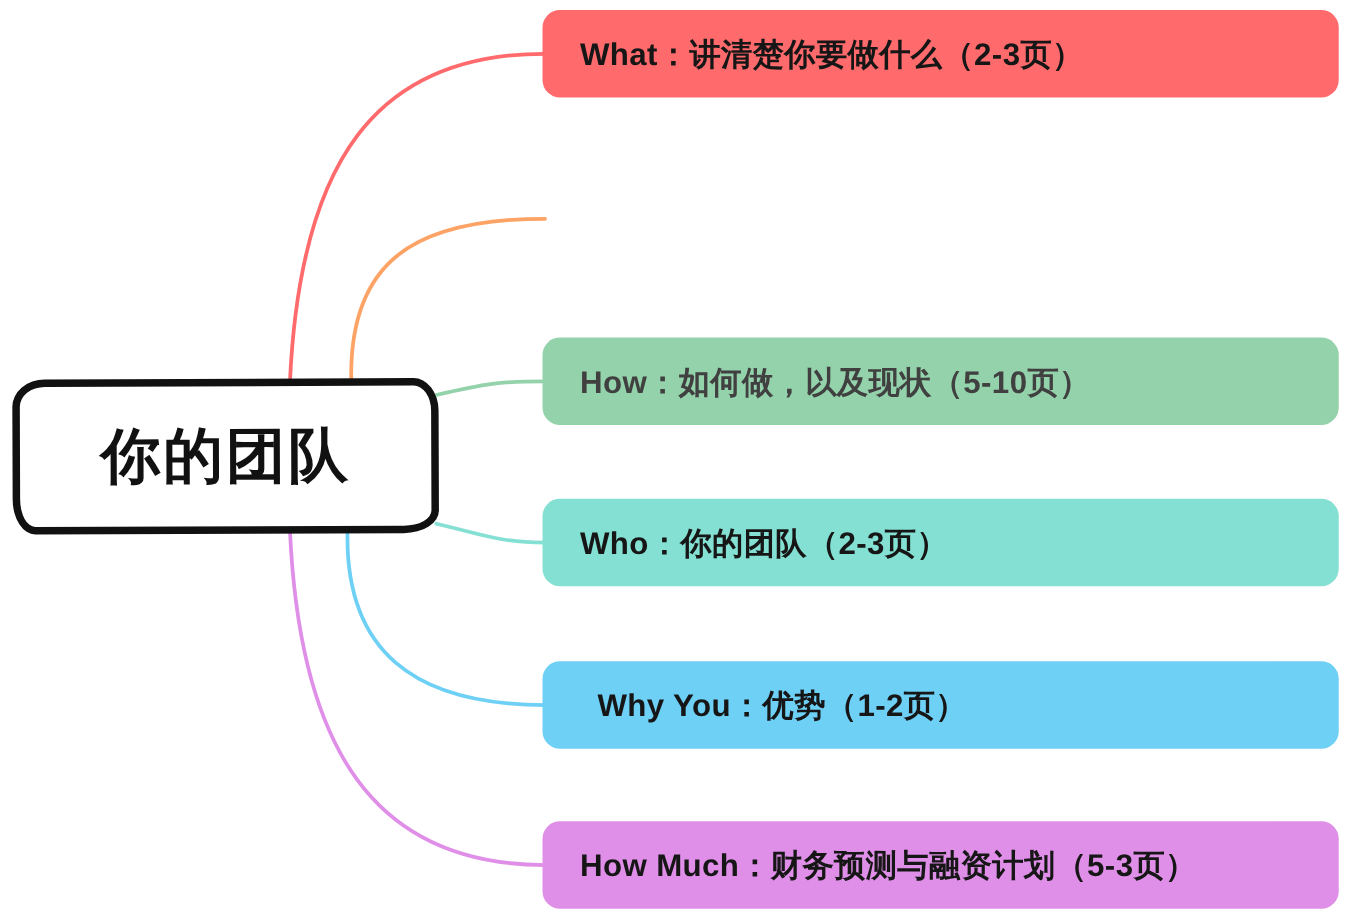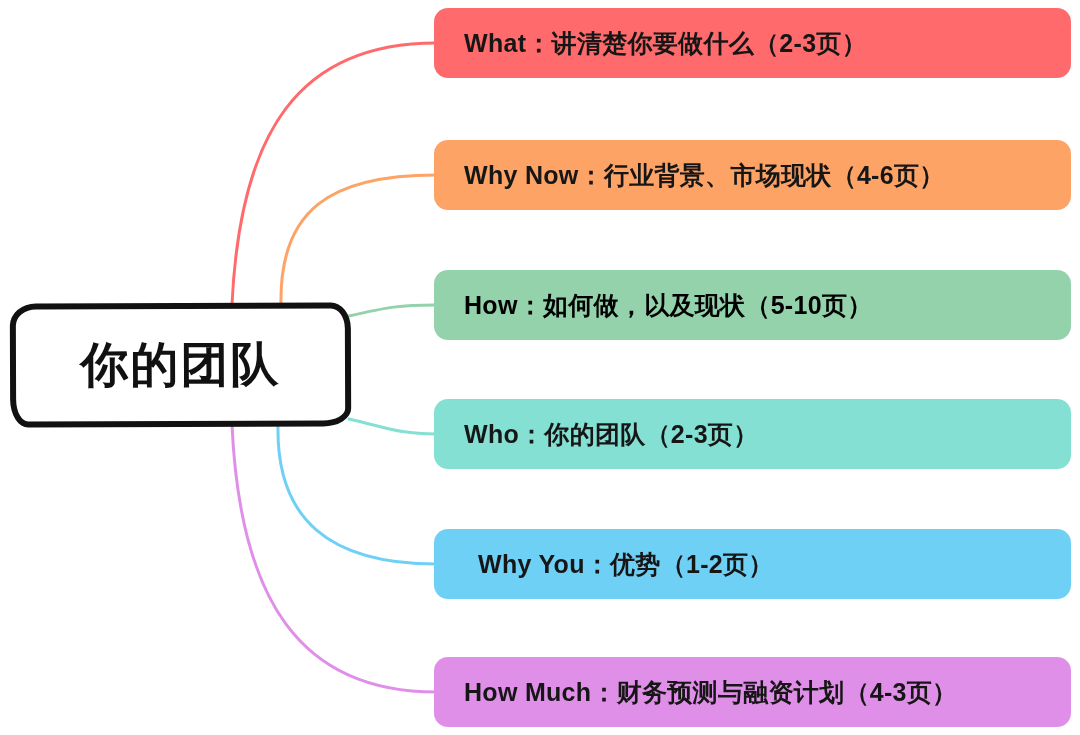--- a/index.html
+++ b/index.html
@@ -72,33 +72,30 @@
     <path d="M 281 305 C 279 210, 330 175, 436 175" stroke-width="3" stroke-linecap="round" fill="none" stroke="#fda366"></path>
     <path d="M 349 316 C 388 307, 400 305, 436 305" stroke-width="3" stroke-linecap="round" fill="none" stroke="#93d2ab"></path>
     <path d="M 349 419 C 388 428, 400 434, 436 434" stroke-width="3" stroke-linecap="round" fill="none" stroke="#84e0d3"></path>
     <path d="M 278 425 C 276 520, 330 564, 436 564" stroke-width="3" stroke-linecap="round" fill="none" stroke="#6fd0f6"></path>
     <path d="M 232 425 C 240 600, 300 692, 436 692" stroke-width="3" stroke-linecap="round" fill="none" stroke="#e08fe8"></path>
   </svg>
 
   <div class="branch-node b0" style="background: rgb(255, 107, 108); color: rgb(22, 22, 22);">
     <span>What：讲清楚你要做什么（2-3页）</span>
   </div>
-  <div class="branch-node b1" style="background: rgb(253, 163, 102); color: rgb(22, 22, 22);">
-    <span>Why Now：行业背景、市场现状（4-6页）</span>
-  </div>
-  <div class="branch-node b2" style="background: rgb(147, 210, 171); color: #000000;">
+  <div class="branch-node b2" style="background: rgb(147, 210, 171); color: #404040;">
     <span>How：如何做，以及现状（5-10页）</span>
   </div>
   <div class="branch-node b3" style="background: rgb(132, 224, 211); color: rgb(22, 22, 22);">
     <span>Who：你的团队（2-3页）</span>
   </div>
   <div class="branch-node b4" style="background: rgb(111, 208, 246); color: rgb(22, 22, 22);">
     <span>Why You：优势（1-2页）</span>
   </div>
   <div class="branch-node b5" style="background: rgb(224, 143, 232); color: rgb(22, 22, 22);">
-    <span>How Much：财务预测与融资计划（4-3页）</span>
+    <span>How Much：财务预测与融资计划（5-3页）</span>
   </div>
 
   <div id="center-node">
     <span>你的团队</span>
   </div>
 
 </div>
 
 </body></html>

